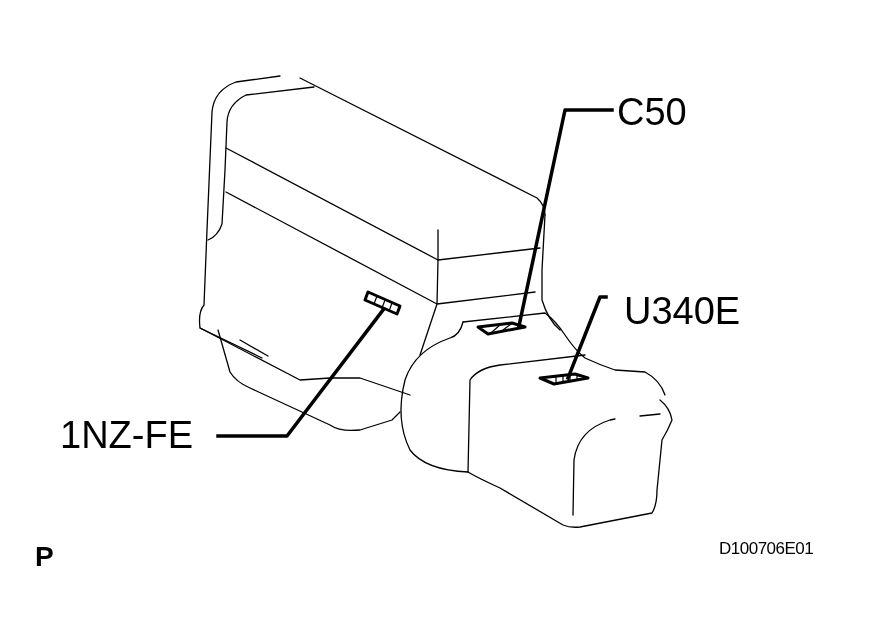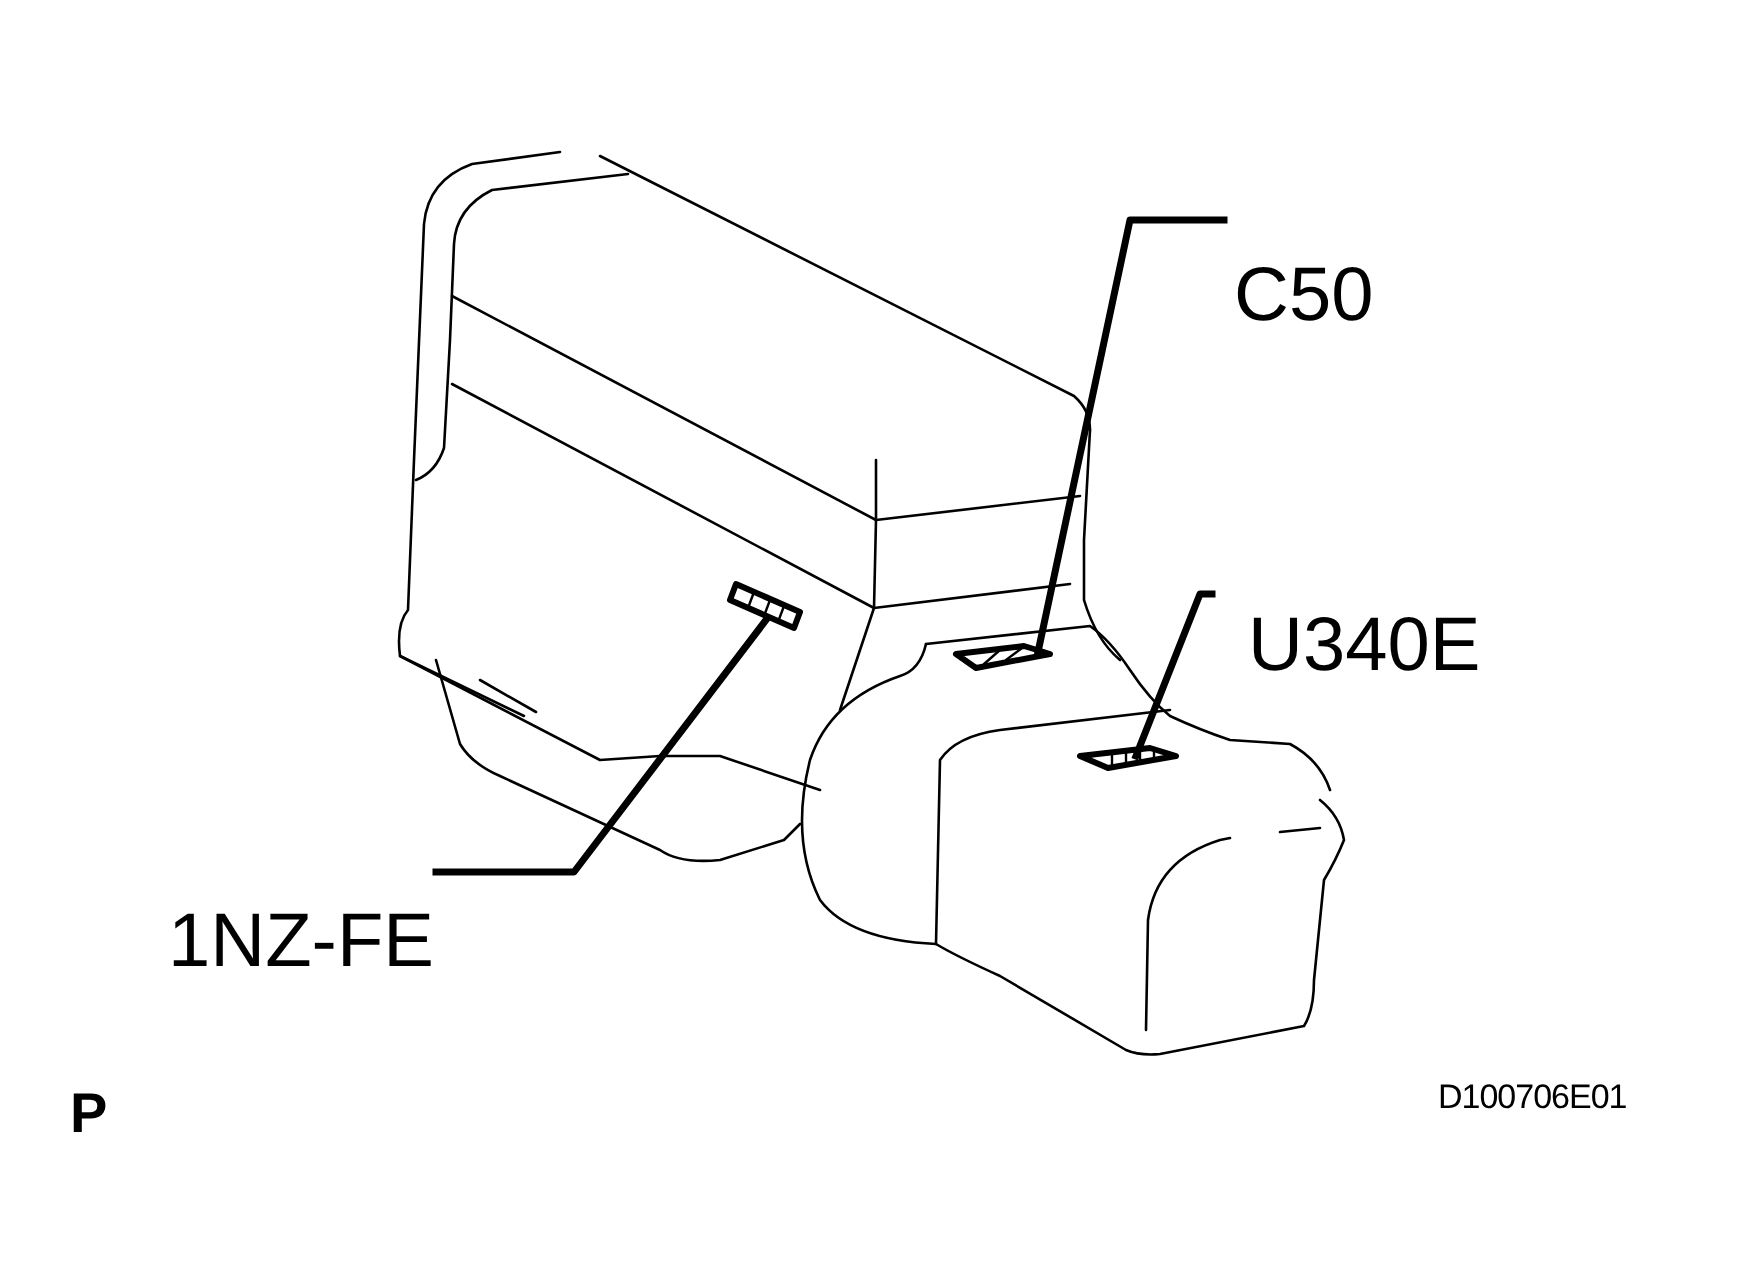--- a/index.html
+++ b/index.html
@@ -1,19 +1,19 @@
 <!DOCTYPE html>
 <html><head>
 <meta charset="utf-8">
 <style>
   html,body{margin:0;padding:0;background:#ffffff;}
   #canvas{position:relative;width:877px;height:642px;background:#ffffff;overflow:hidden;}
   svg{position:absolute;left:0;top:0;}
   .lbl{position:absolute;font-family:"Liberation Sans",sans-serif;color:#000;white-space:nowrap;line-height:1;}
-  .callout{font-size:38px;margin-top:36px;}
+  .callout{font-size:38px;}
   .corner{font-size:28px;font-weight:bold;}
   .code{font-size:17px;letter-spacing:-0.5px;}
 </style>
 </head>
 <body>
 
 <div id="canvas">
   <svg width="877" height="642" viewBox="0 0 877 642" fill="none" stroke="#000" stroke-linejoin="round" stroke-linecap="round">
 
     <g stroke-width="1.3">
@@ -63,19 +63,19 @@
       <path d="M556,383 L556,376 M563,382 L563,375 M570,381 L570,375 M577,380 L577,375" stroke-width="1.2"></path>
     </g>
 
     <g stroke-width="3.5" stroke-linecap="square">
       <path d="M218,436 L287,436 L383,310"></path>
       <path d="M612,110 L565,110 L519,326"></path>
       <path d="M606,297 L600,297 L568,378"></path>
     </g>
   </svg>
 
-  <div class="lbl callout" style="left:84px;top:416px;text-align:center;">1NZ-FE</div>
+  <div class="lbl callout" style="left:60px;top:416px;text-align:center;">1NZ-FE</div>
   <div class="lbl callout" style="left:617px;top:93px;">C50</div>
-  <div class="lbl callout" style="left:624px;top:268px;">U340E</div>
+  <div class="lbl callout" style="left:624px;top:292px;">U340E</div>
 
   <div class="lbl corner" style="left:35px;top:543px;">P</div>
   <div class="lbl code" style="left:719px;top:540px;">D100706E01</div>
 </div>
 
 </body></html>

